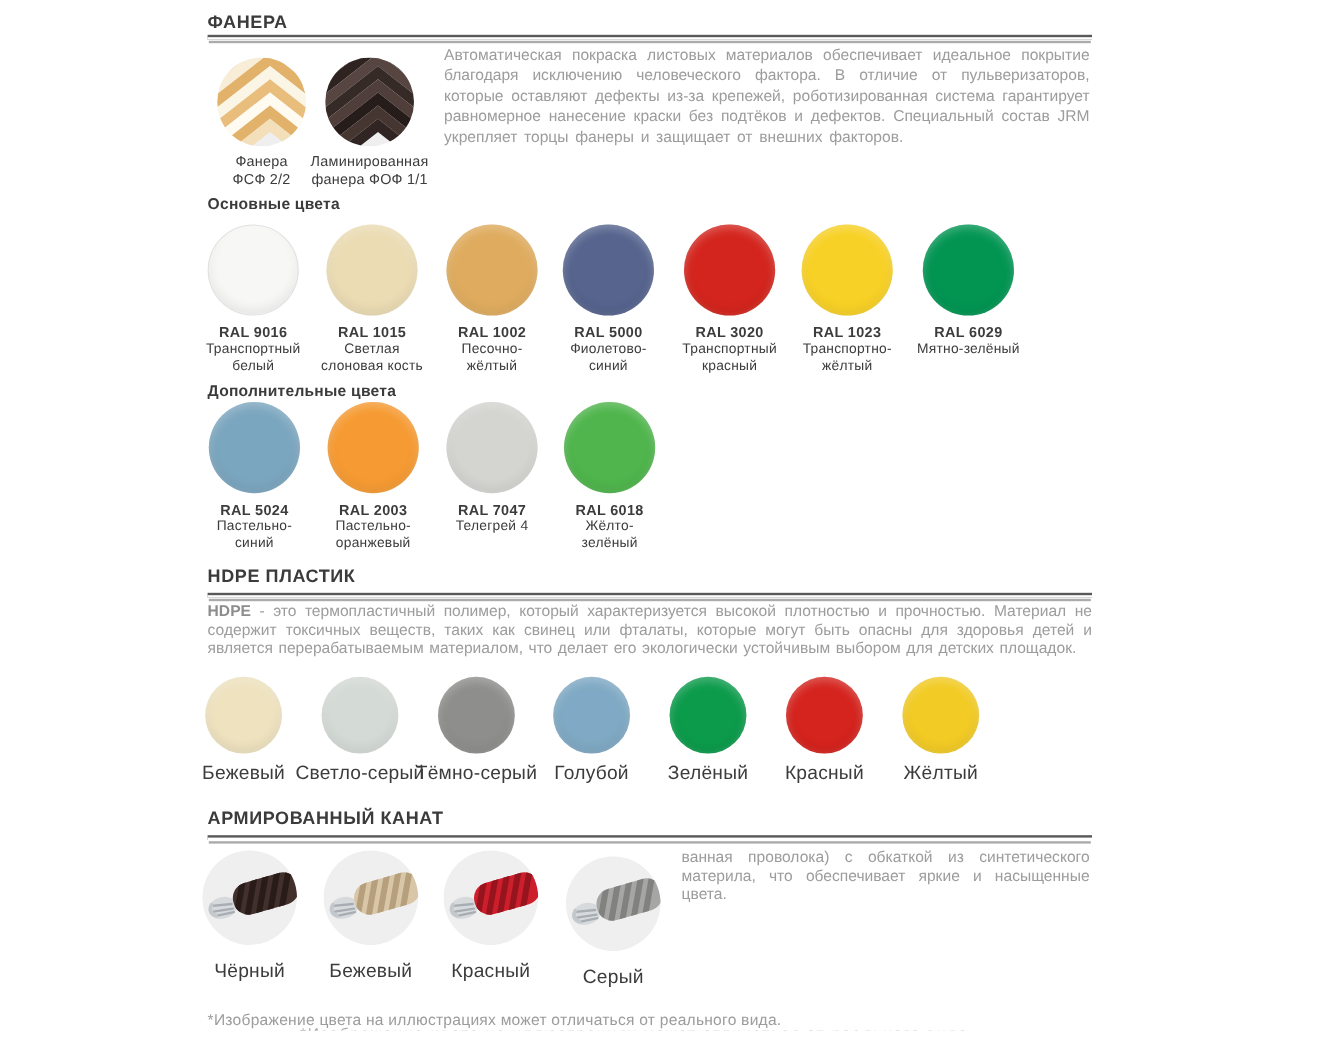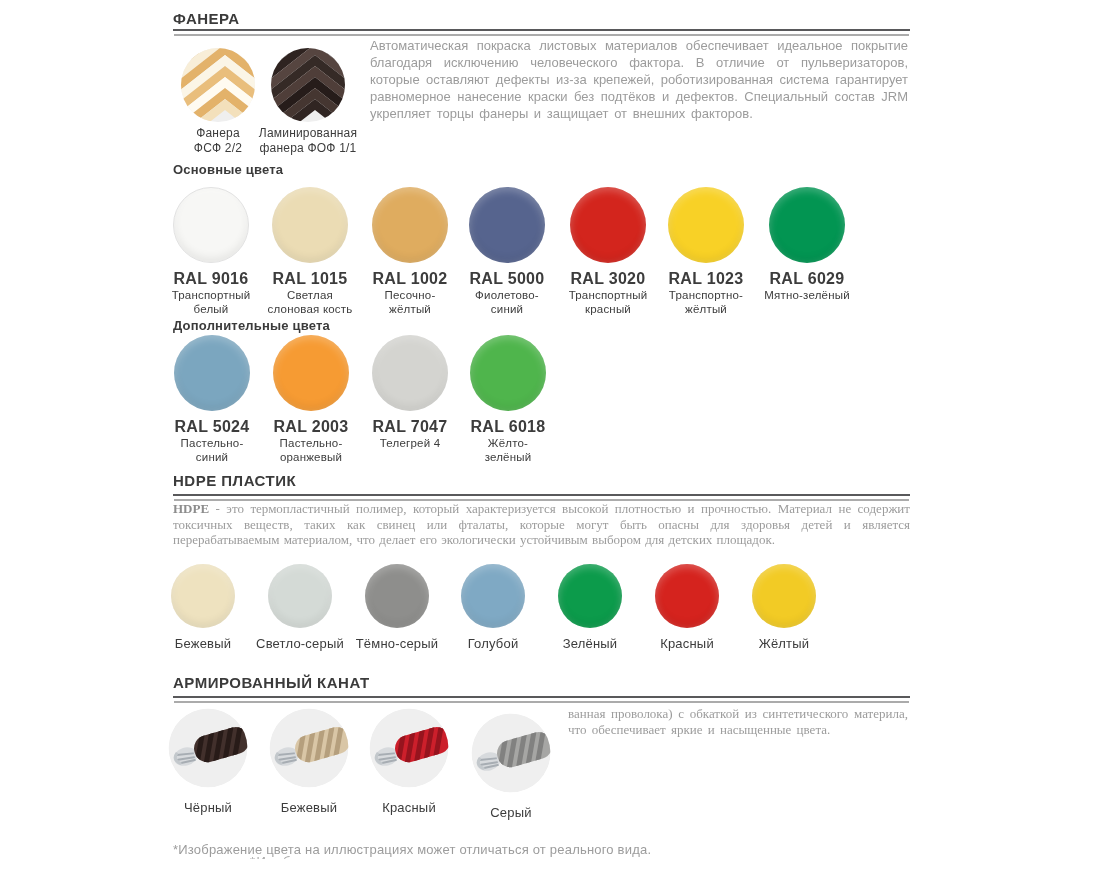--- a/index.html
+++ b/index.html
@@ -2,34 +2,34 @@
 <html lang="ru"><head>
 <meta charset="utf-8">
 <style>
   html,body{margin:0;padding:0;background:#fff;}
   #page{position:relative;width:1024px;height:879px;background:#fff;overflow:hidden;
         font-family:"Liberation Sans",sans-serif;}
   .abs{position:absolute;}
   .section-title{font-size:15px;font-weight:bold;color:#3B3B3B;letter-spacing:.5px;}
   .rule{width:737px;height:2px;background:#59595B;border-bottom:2px solid #fff;box-shadow:0 4px 0 -1px #ABABAB;}
   .para{font-size:13px;line-height:17px;color:#9C9C9C;text-align:justify;word-spacing:2px;}
-  .para2{font-size:13px;line-height:15.5px;color:#9C9C9C;text-align:justify;word-spacing:1px;font-family:Liberation Serif, serif;}
+  .para2{font-size:13px;line-height:15.5px;color:#9C9C9C;text-align:justify;word-spacing:1px;}
   .lead{font-weight:bold;color:#8D8D8D;}
   .subhead{font-size:13px;font-weight:bold;color:#3B3B3B;letter-spacing:.2px;}
   .swatch{width:120px;text-align:center;}
   .circle{border-radius:50%;margin:0 auto;box-sizing:border-box;
           box-shadow:inset 0 3px 8px rgba(255,255,255,.28), inset 0 -4px 9px rgba(0,0,0,.07);}
   .d76{width:76px;height:76px;}
   .d64{width:64px;height:64px;}
   .ring{border:1px solid #E2E2E2;}
-  .code{font-weight:bold;font-size:16px;color:#3C3C3C;letter-spacing:.3px;margin-top:7px;}
+  .code{font-weight:bold;font-size:12px;color:#3C3C3C;letter-spacing:.3px;margin-top:7px;}
   .cname{font-size:11.5px;color:#3C3C3C;line-height:14px;letter-spacing:.2px;}
   .thumb{width:130px;text-align:center;}
   .thumb .cname{font-size:12px;line-height:15px;}
-  .hdpe-label{font-size:13px;color:#3C3C3C;margin-top:8px;letter-spacing:.2px;}
+  .hdpe-label{font-size:16px;color:#3C3C3C;margin-top:8px;letter-spacing:.2px;}
   .footnote{font-size:13px;color:#9C9C9C;letter-spacing:.2px;}
   .crop-artifact{width:606px;height:4px;overflow:hidden;}
   .crop-artifact div{font-size:13px;color:#A9A9A9;letter-spacing:1.4px;white-space:nowrap;margin-top:-1px;}
 </style>
 </head>
 <body>
 
 <div id="page">
 
   <div class="abs section-title" style="left:173px;top:10px">ФАНЕРА</div>

